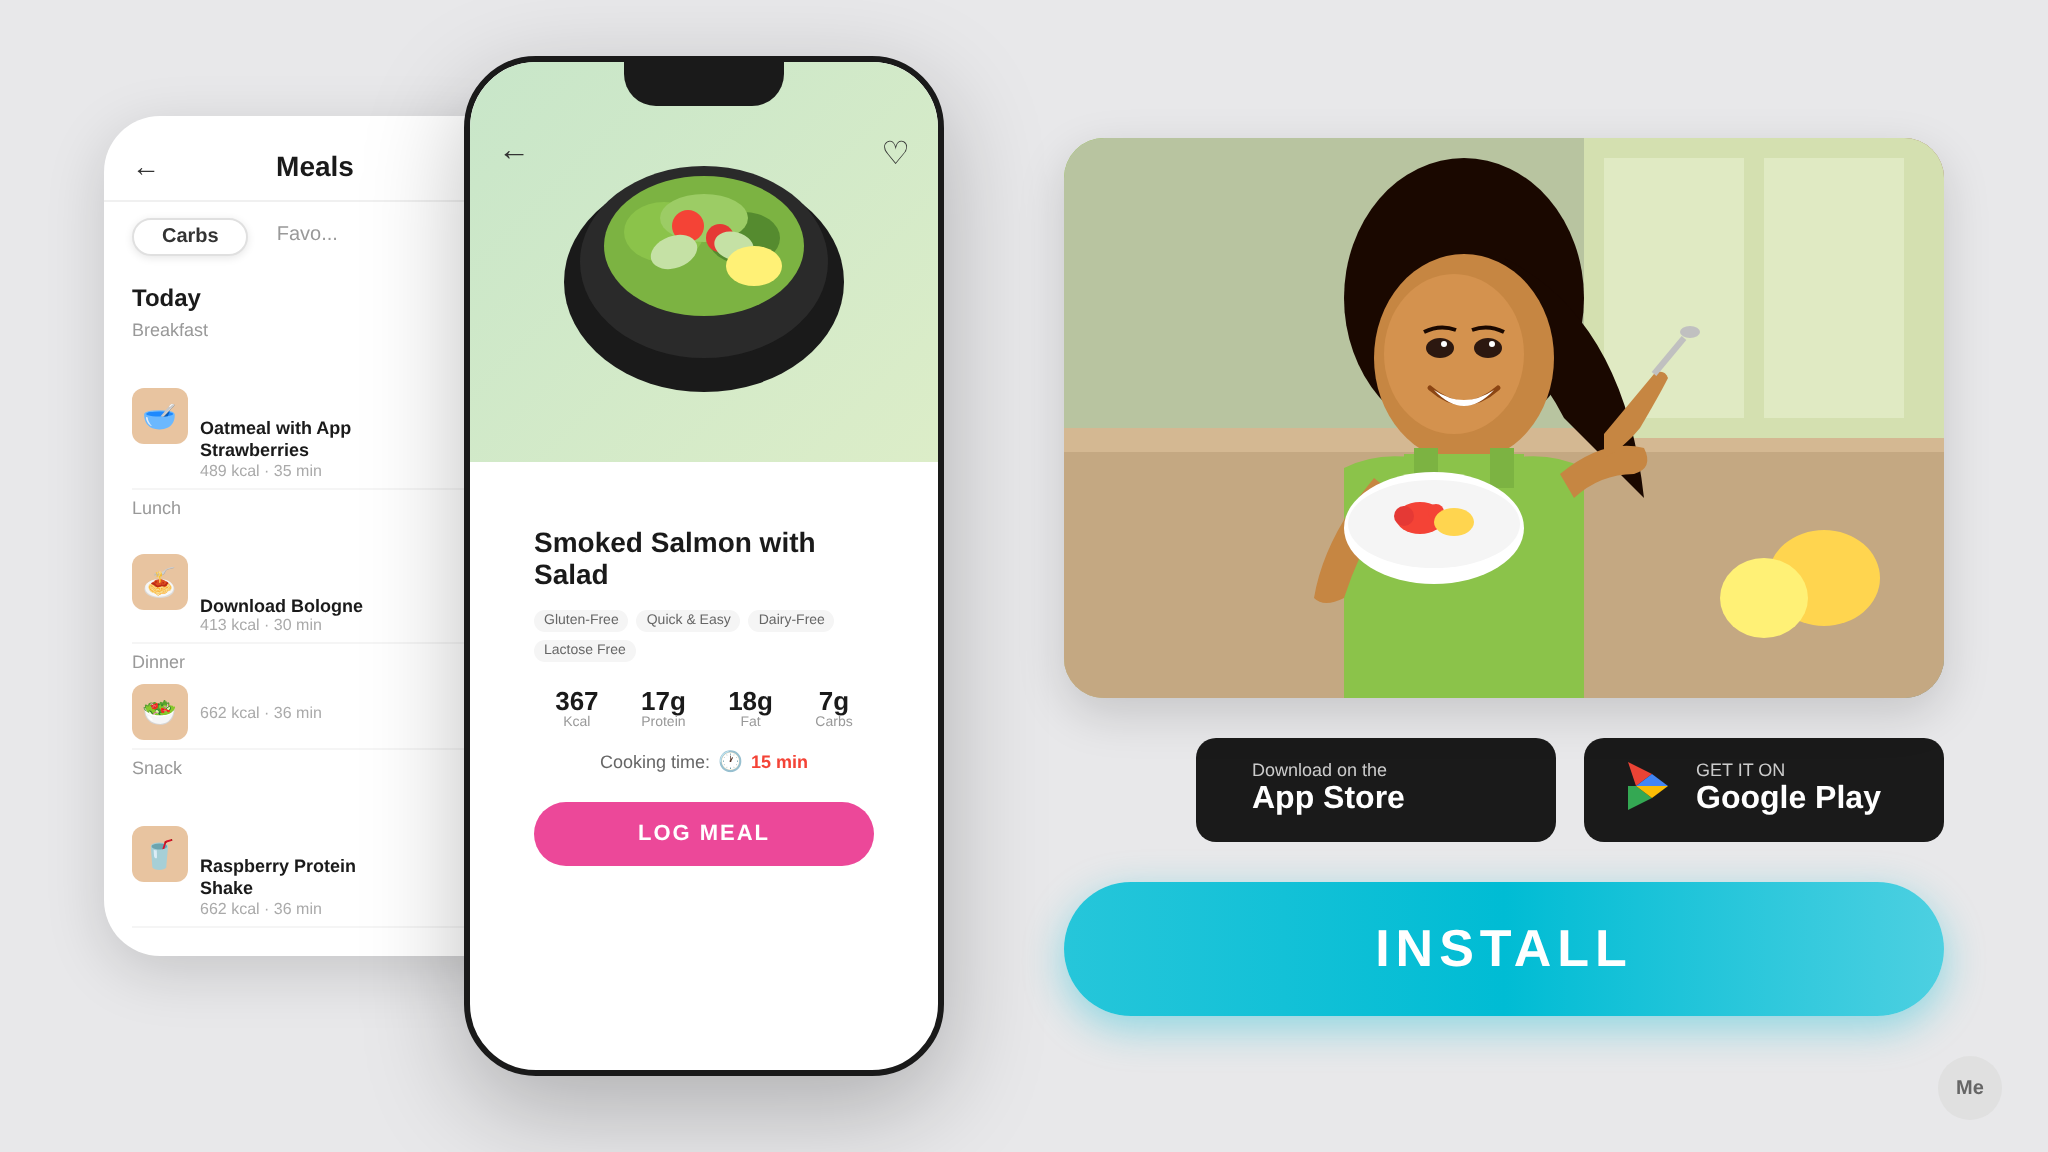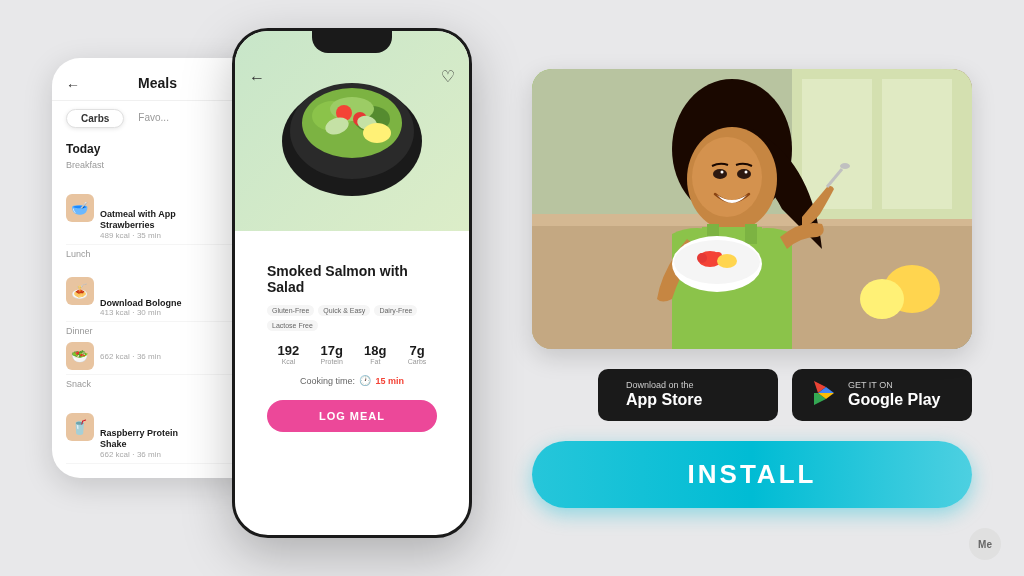--- a/index.html
+++ b/index.html
@@ -318,21 +318,21 @@
       <div class="recipe-content">
         <div class="recipe-title">Smoked Salmon with Salad</div>
         <div class="tags-row">
           <span class="tag">Gluten-Free</span>
           <span class="tag">Quick &amp; Easy</span>
           <span class="tag">Dairy-Free</span>
           <span class="tag">Lactose Free</span>
         </div>
         <div class="nutrition-row">
           <div class="nutrition-item">
-            <div class="nutrition-value">192</div>
+            <div class="nutrition-value">367</div>
             <div class="nutrition-label">Kcal</div>
           </div>
           <div class="nutrition-item">
             <div class="nutrition-value">17g</div>
             <div class="nutrition-label">Protein</div>
           </div>
           <div class="nutrition-item">
             <div class="nutrition-value">18g</div>
             <div class="nutrition-label">Fat</div>
           </div>

